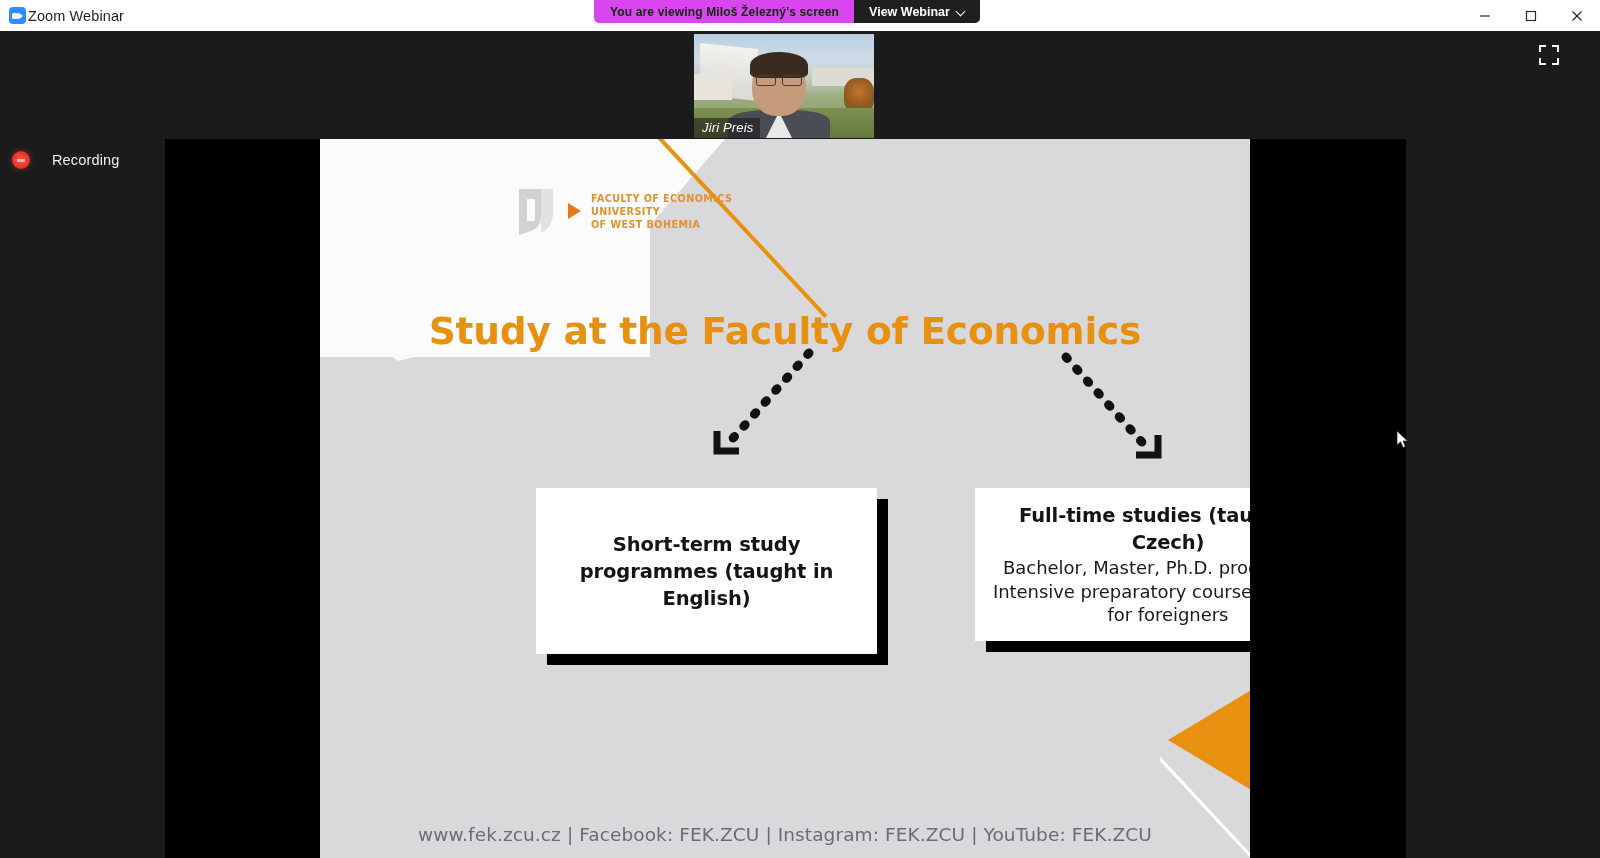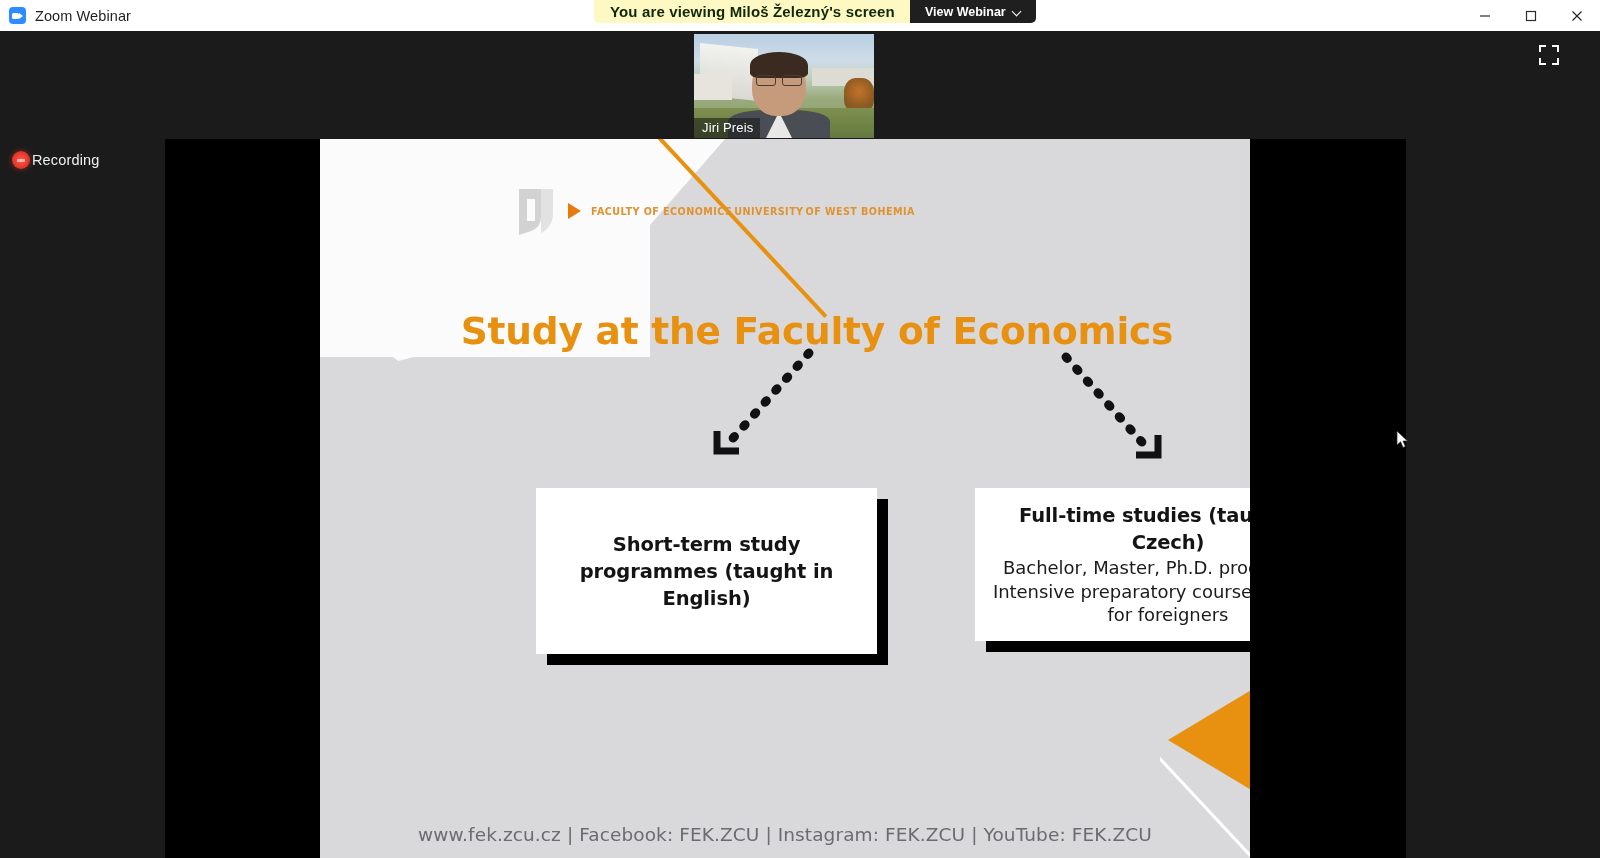--- a/index.html
+++ b/index.html
@@ -9,21 +9,21 @@
     background:#1b1b1b;
     position:relative;
   }
 
   
   .titlebar{
     position:absolute; left:0; top:0; width:1600px; height:31px;
     background:#ffffff;
     display:flex; align-items:center;
   }
-  .tb-left{ display:flex; align-items:center; gap:9px; padding-left:9px; }
+  .tb-left{ display:flex; align-items:center; gap:2px; padding-left:9px; }
   .zoom-logo{
     width:17px; height:17px; border-radius:4px; background:#2d8cff;
     position:relative; flex:none;
   }
   .zoom-logo::before{
     content:""; position:absolute; left:3px; top:5.5px;
     width:7px; height:6px; border-radius:1.5px; background:#ffffff;
   }
   .zoom-logo::after{
     content:""; position:absolute; left:10px; top:6px;
@@ -41,22 +41,22 @@
   .win-btn svg{ display:block; }
 
   
   .view-banner{
     position:absolute; left:594px; top:0px; height:23px;
     display:flex; align-items:stretch;
     border-radius:0 0 5px 5px; overflow:hidden;
     z-index:6;
   }
   .vb-green{
-    background:#fef9c3; color:#10280a;
-    font-size:15px; font-weight:bold; letter-spacing:.15px;
+    background:#d946ef; color:#10280a;
+    font-size:12px; font-weight:bold; letter-spacing:.15px;
     display:flex; align-items:center; padding:0 15px 0 16px;
     white-space:nowrap;
   }
   .vb-opts{
     background:#1f1f1f; color:#ffffff;
     font-size:12.5px; font-weight:bold;
     display:flex; align-items:center; gap:7px; padding:0 15px;
     white-space:nowrap;
   }
   .caret{ width:8px; height:8px; position:relative; flex:none; }
@@ -128,25 +128,26 @@
     background:#4a4e54; border-radius:36% 36% 0 0;
   }
   .person-shirt{
     position:absolute; left:70px; top:78px; width:30px; height:30px;
     background:#e8e8e6; clip-path:polygon(50% 0,100% 100%,0 100%);
   }
   .thumb-name{
     position:absolute; left:0; bottom:0; padding:2px 7px 3px 8px;
     background:rgba(20,20,20,.55); color:#ffffff; font-size:13px;
     letter-spacing:.15px;
+    font-style:italic;
   }
 
   
   .recording{
-    position:absolute; left:12px; top:151px; display:flex; align-items:center; gap:2px;
+    position:absolute; left:12px; top:151px; display:flex; align-items:center; gap:22px;
     z-index:4;
   }
   .rec-dot{
     width:18px; height:18px; border-radius:50%;
     background:radial-gradient(circle at 50% 50%, #ff5a4d 0%, #e8392c 55%, #c22a20 100%);
     position:relative; flex:none;
     box-shadow:0 0 6px rgba(255,70,55,.45);
   }
   .rec-dot::after{
     content:""; position:absolute; left:5px; top:7.5px; width:8px; height:3px;
@@ -195,32 +196,31 @@
   }
 
   
   .logo{ position:absolute; left:195px; top:48px; display:flex; align-items:center; gap:0; }
   .logo-mark{ width:46px; height:48px; flex:none; }
   .logo-tri{
     width:0; height:0; margin-left:7px; margin-right:10px; flex:none;
     border-top:8px solid transparent; border-bottom:8px solid transparent;
     border-left:13px solid #e8790f;
   }
-  .logo-text{ display:flex; flex-direction:row; gap:2px; }
+  .logo-text{ display:flex; flex-direction:column; gap:2px; }
   .logo-text span{
     font-size:9.6px; font-weight:bold; color:#e0922f; letter-spacing:.45px;
     line-height:11px; white-space:nowrap;
     font-family:"DejaVu Sans", sans-serif;
   }
 
   .slide-title{
     position:absolute; left:0; top:170px; width:930px; text-align:center;
     font-size:37.5px; font-weight:bold; color:#e8900f; letter-spacing:-.2px;
     font-family:"DejaVu Sans", sans-serif;
-    margin-left:32px;
   }
 
   
   .arrow{ position:absolute; }
   .arrow-left{ left:385px; top:208px; width:110px; height:115px; }
   .arrow-right{ left:740px; top:212px; width:110px; height:115px; }
 
   
   .card{
     position:absolute; background:#ffffff;

